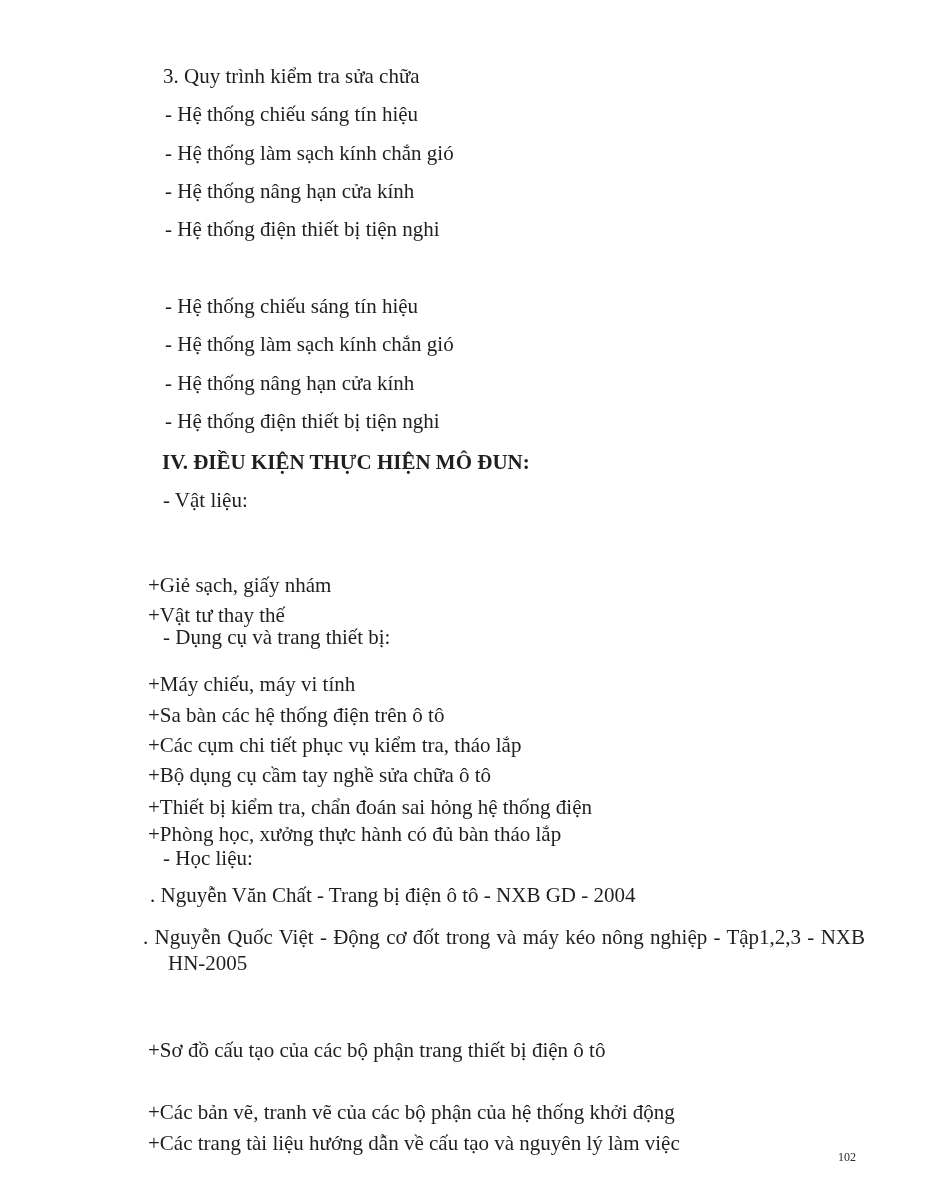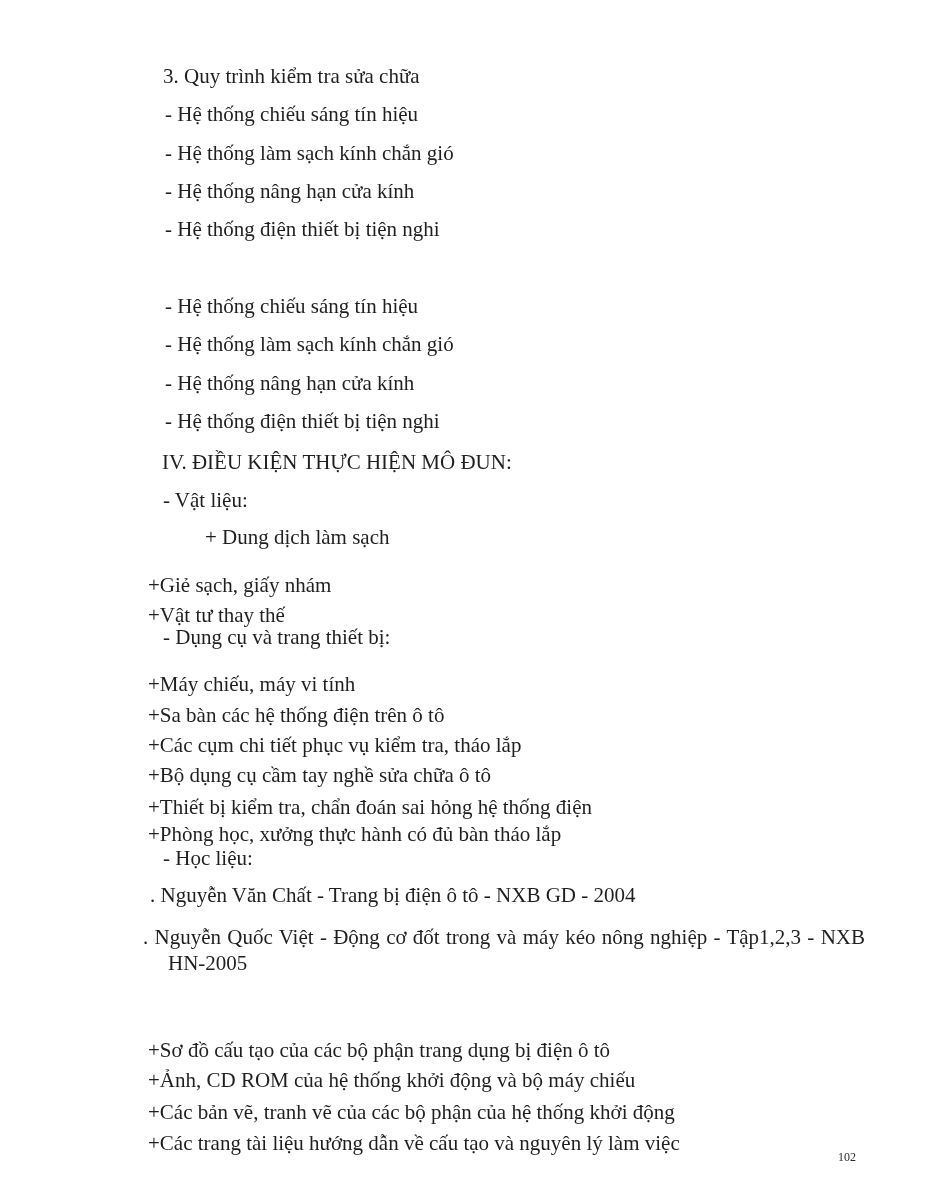--- a/index.html
+++ b/index.html
@@ -23,21 +23,21 @@
     white-space: pre;
   }
   .ind-num   { left: 163px; }
   .ind-dash  { left: 165px; }
   .ind-plus  { left: 148px; margin-top: 7px; }
   .ind-plusbig { left: 205px; }
   .ind-ref   { left: 143px; }
   .ind-ref1  { left: 150px; }
   .ind-ref2  { left: 168px; }
   .heading {
-    font-weight: normal;
+    font-weight: bold;
     left: 162px;
   }
   .justified {
     width: 722px;
     white-space: normal;
     text-align: justify;
     text-align-last: justify;
   }
   .page-number {
     position: absolute;
@@ -59,36 +59,34 @@
   <div class="line ind-dash" style="top:178px">- Hệ thống nâng hạn cửa kính</div>
   <div class="line ind-dash" style="top:216px">- Hệ thống điện thiết bị tiện nghi</div>
   <div class="line ind-dash" style="top:293px">- Hệ thống chiếu sáng tín hiệu</div>
   <div class="line ind-dash" style="top:331px">- Hệ thống làm sạch kính chắn gió</div>
   <div class="line ind-dash" style="top:370px">- Hệ thống nâng hạn cửa kính</div>
   <div class="line ind-dash" style="top:408px">- Hệ thống điện thiết bị tiện nghi</div>
 
   <div class="line heading" style="top:449px">IV. ĐIỀU KIỆN THỰC HIỆN MÔ ĐUN:</div>
 
   <div class="line ind-num" style="top:487px">- Vật liệu:</div>
-  <div class="line ind-plusbig" style="top:524px">+ Dung dịch làm sạch</div>
   <div class="line ind-plus" style="top:565px">+Giẻ sạch, giấy nhám</div>
   <div class="line ind-plus" style="top:595px">+Vật tư thay thế</div>
   <div class="line ind-num" style="top:624px">- Dụng cụ và trang thiết bị:</div>
   <div class="line ind-plus" style="top:664px">+Máy chiếu, máy vi tính</div>
   <div class="line ind-plus" style="top:695px">+Sa bàn các hệ thống điện trên ô tô</div>
   <div class="line ind-plus" style="top:725px">+Các cụm chi tiết phục vụ kiểm tra, tháo lắp</div>
   <div class="line ind-plus" style="top:787px">+Thiết bị kiểm tra, chẩn đoán sai hỏng hệ thống điện</div>
   <div class="line ind-plus" style="top:755px">+Bộ dụng cụ cầm tay nghề sửa chữa ô tô</div>
   <div class="line ind-plus" style="top:814px">+Phòng học, xưởng thực hành có đủ bàn tháo lắp</div>
   <div class="line ind-num" style="top:845px">- Học liệu:</div>
 
   <div class="line ind-ref1" style="top:882px">. Nguyễn Văn Chất - Trang bị điện ô tô - NXB GD - 2004</div>
   <div class="line ind-ref justified" style="top:924px">. Nguyễn Quốc Việt - Động cơ đốt trong và máy kéo nông nghiệp - Tập1,2,3 - NXB</div>
   <div class="line ind-ref2" style="top:950px">HN-2005</div>
 
-  <div class="line ind-plus" style="top:1030px">+Sơ đồ cấu tạo của các bộ phận trang dụng bị điện ô tô</div>
-  <div class="line ind-plus" style="top:1060px">+Ảnh, CD ROM của hệ thống khởi động và bộ máy chiếu</div>
+  <div class="line ind-plus" style="top:1030px">+Sơ đồ cấu tạo của các bộ phận trang thiết bị điện ô tô</div>
   <div class="line ind-plus" style="top:1092px">+Các bản vẽ, tranh vẽ của các bộ phận của hệ thống khởi động</div>
   <div class="line ind-plus" style="top:1123px">+Các trang tài liệu hướng dẫn về cấu tạo và nguyên lý làm việc</div>
 
   <div class="page-number">102</div>
 
 </div>
 
 </body></html>

